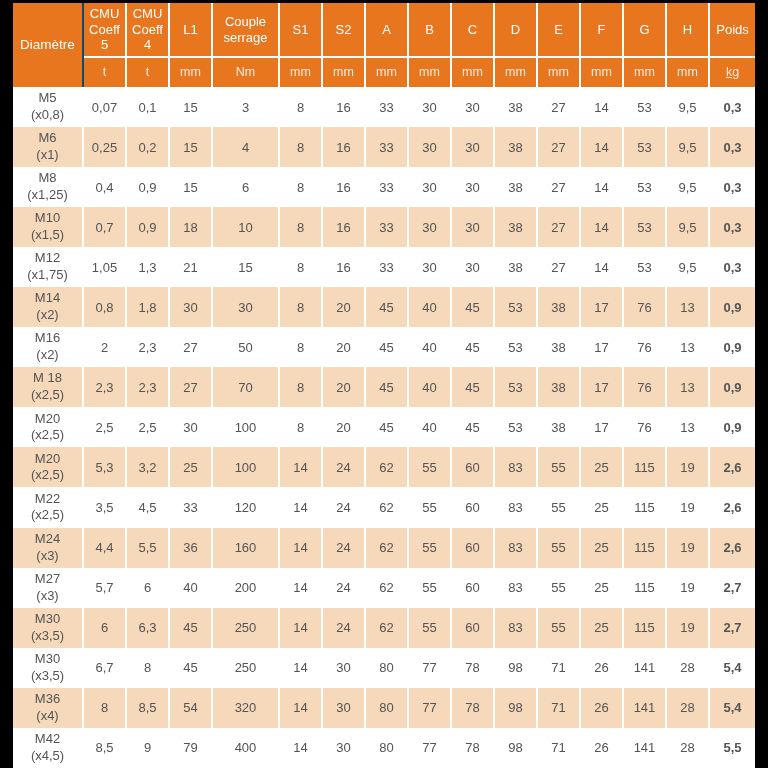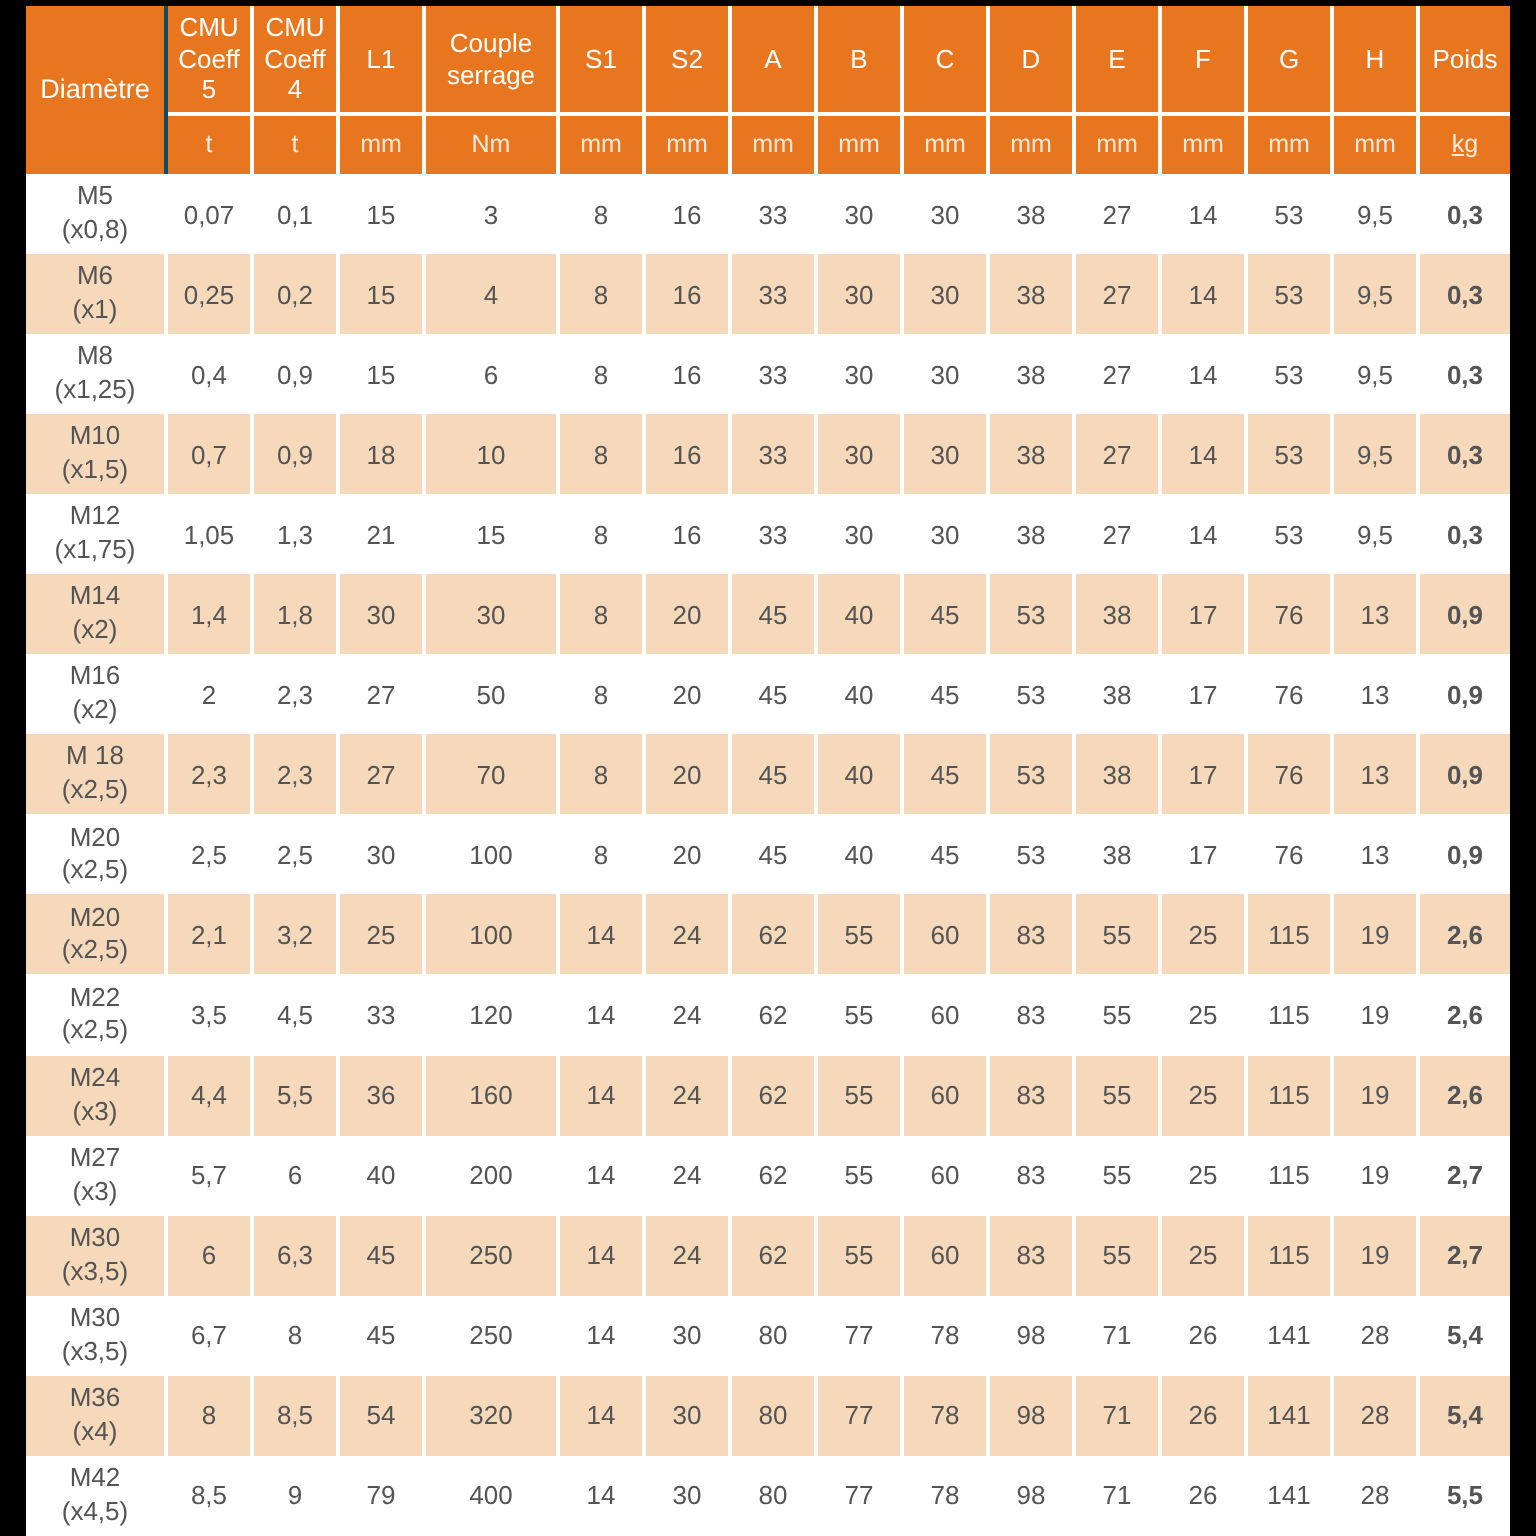--- a/index.html
+++ b/index.html
@@ -232,21 +232,21 @@
           <td>14</td>
           <td>53</td>
           <td>9,5</td>
           <td>0,3</td>
         </tr>
         <tr class="stripe">
           <td class="diam">
             <div>M14</div>
             <div>(x2)</div>
           </td>
-          <td>1,4</td>
+          <td>0,8</td>
           <td>1,8</td>
           <td>30</td>
           <td>30</td>
           <td>8</td>
           <td>20</td>
           <td>45</td>
           <td>40</td>
           <td>45</td>
           <td>53</td>
           <td>38</td>
@@ -316,21 +316,21 @@
           <td>17</td>
           <td>76</td>
           <td>13</td>
           <td>0,9</td>
         </tr>
         <tr class="stripe">
           <td class="diam">
             <div>M20</div>
             <div>(x2,5)</div>
           </td>
-          <td>2,1</td>
+          <td>5,3</td>
           <td>3,2</td>
           <td>25</td>
           <td>100</td>
           <td>14</td>
           <td>24</td>
           <td>62</td>
           <td>55</td>
           <td>60</td>
           <td>83</td>
           <td>55</td>

